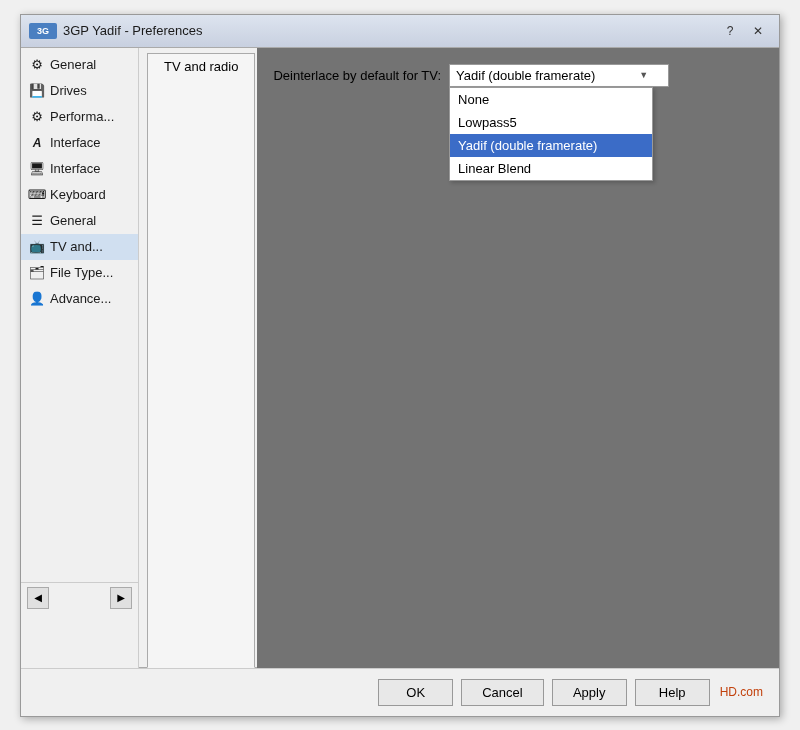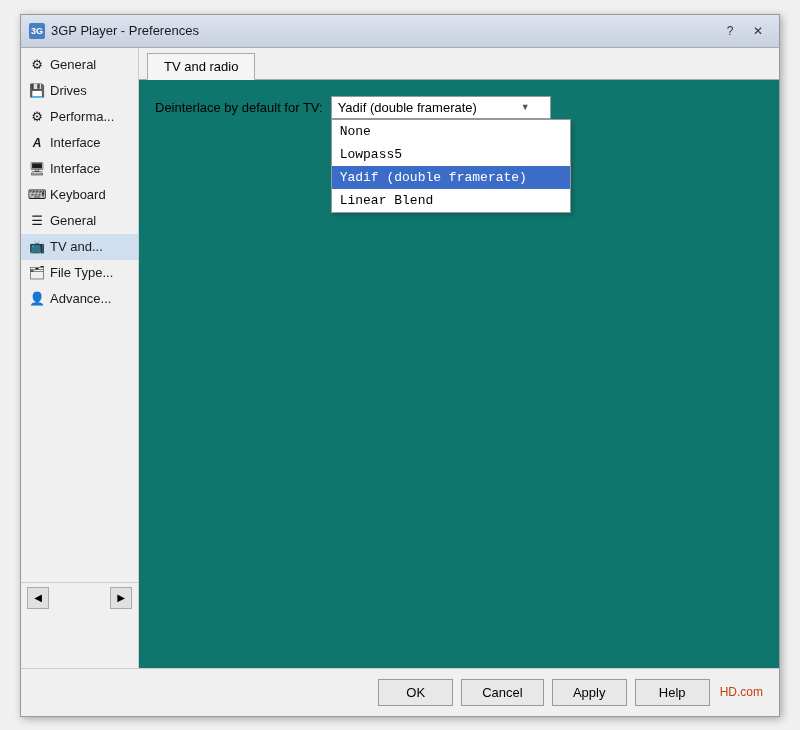--- a/index.html
+++ b/index.html
@@ -31,21 +31,21 @@
       border-bottom: 1px solid #aaa;
     }
 
     .title-bar-left {
       display: flex;
       align-items: center;
       gap: 6px;
     }
 
     .app-icon {
-      width: 16px;
+      width: 28px;
       height: 16px;
       background: #4a7fc1;
       border-radius: 2px;
       display: flex;
       align-items: center;
       justify-content: center;
       font-size: 9px;
       color: white;
       font-weight: bold;
     }
@@ -127,24 +127,24 @@
       border: 1px solid #aaa;
       display: flex;
       align-items: center;
       justify-content: center;
       cursor: pointer;
       font-size: 10px;
     }
 
     .content-area {
       flex: 1;
-      background: #0f766e;
+      background: #737373;
       padding: 0;
       display: flex;
-      flex-direction: column;
+      flex-direction: row;
     }
 
     .tab-bar {
       display: flex;
       border-bottom: 1px solid #aaa;
       background: #f0f0f0;
       padding-top: 4px;
       padding-left: 8px;
     }
 
@@ -203,26 +203,25 @@
     .dropdown-arrow {
       font-size: 9px;
       color: #555;
       margin-left: 4px;
     }
 
     .dropdown-list {
       position: absolute;
       top: 100%;
       left: 0;
-      width: 240px;
+      width: 204px;
       background: white;
       border: 1px solid #999;
       z-index: 100;
       box-shadow: 2px 2px 4px rgba(0,0,0,0.2);
-      font-family: Liberation Mono, monospace;
     }
 
     .dropdown-option {
       padding: 4px 8px;
       cursor: pointer;
       font-size: 13px;
     }
     .dropdown-option.selected {
       background: #3b6cc7;
       color: white;
@@ -248,21 +247,21 @@
     }
   </style>
 </head>
 <body>
 
 <div class="window">
 
   <div class="title-bar">
     <div class="title-bar-left">
       <div class="app-icon">3G</div>
-      <span class="title-text">3GP Player - Preferences</span>
+      <span class="title-text">3GP Yadif - Preferences</span>
     </div>
     <div class="title-bar-right">
       <button class="title-btn">?</button>
       <button class="title-btn close">✕</button>
     </div>
   </div>
 
   <div class="main-area">
 
     <div class="sidebar">

